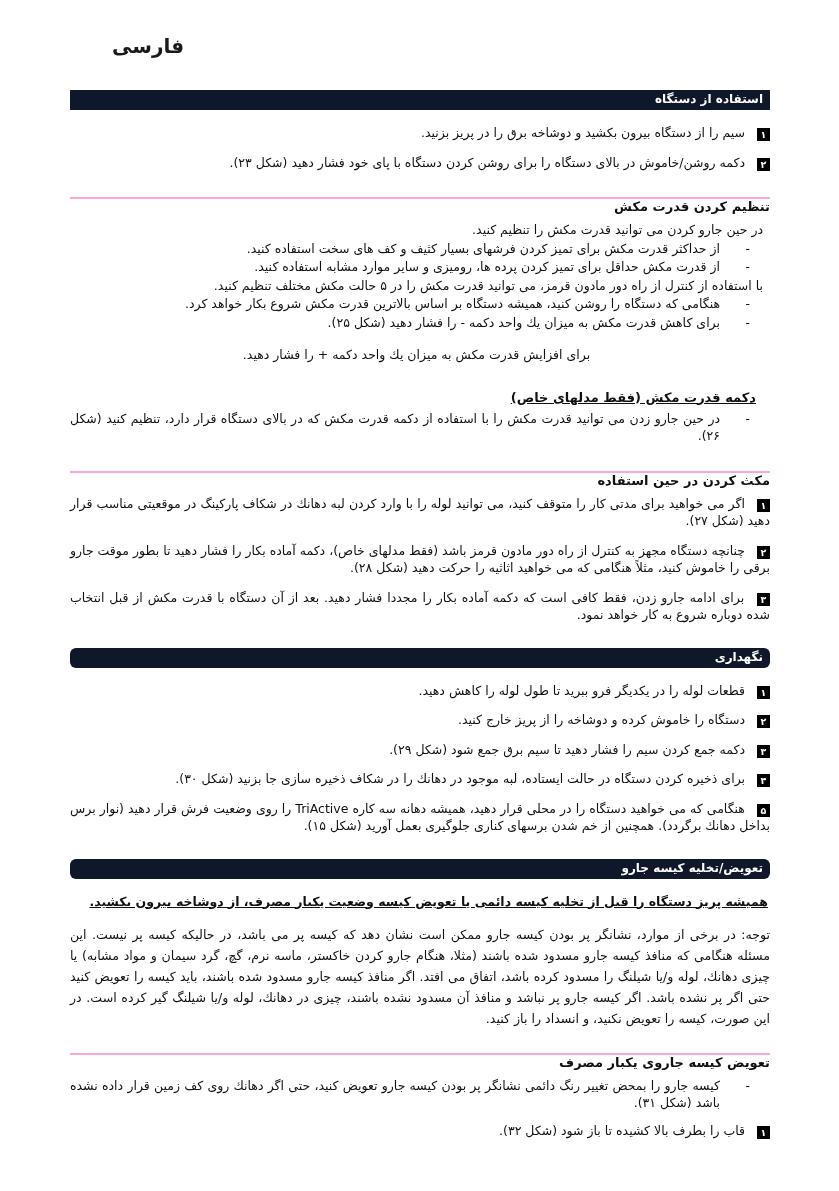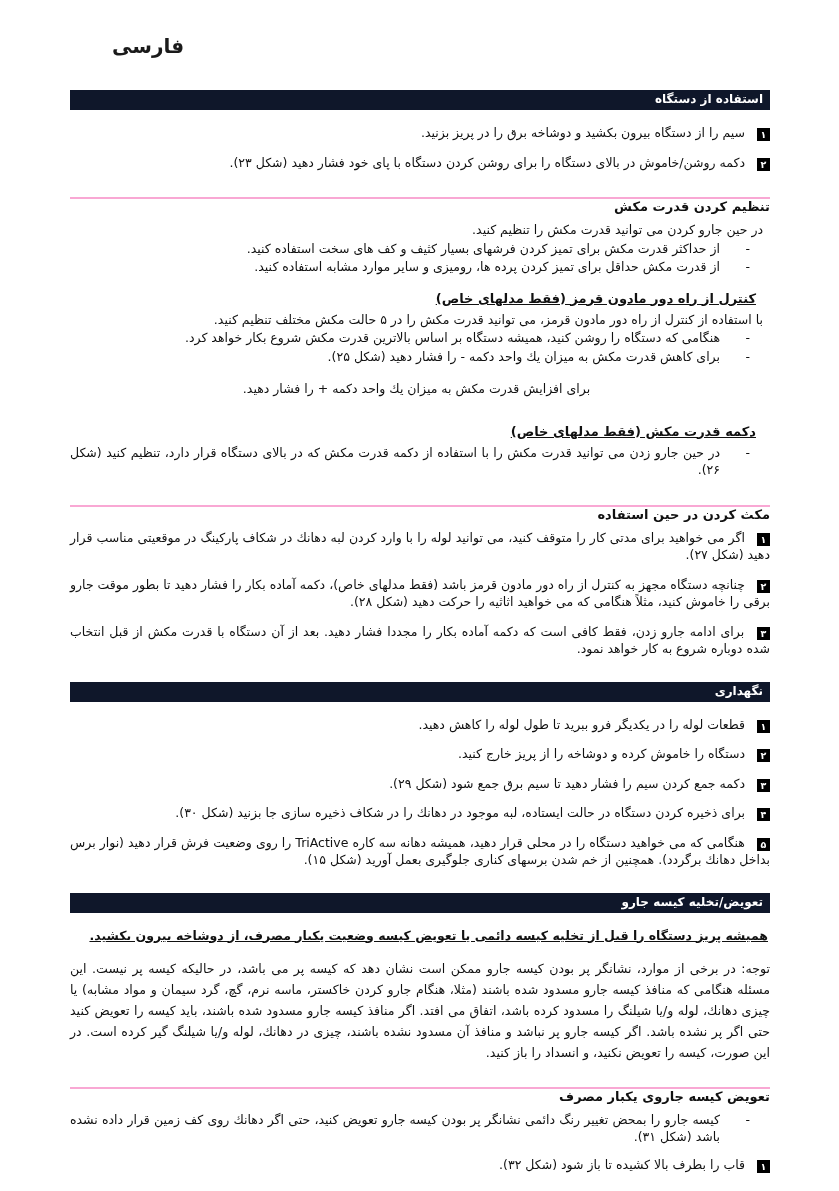--- a/index.html
+++ b/index.html
@@ -34,21 +34,21 @@
 
   .section-bar {
     background:#0f172a;
     color:#ffffff;
     font-weight:bold;
     font-size:12px;
     line-height:15px;
     padding:2px 7px 3px;
     margin-bottom:14px;
   }
-  .section-bar.spaced { margin-top:24px; }
+  .section-bar.spaced { margin-top:24px;border-radius:6px; }
 
   .step {
     font-size:12.5px;
     line-height:17.5px;
     text-align:justify;
     margin-bottom:12px;
   }
   .step-num {
     display:inline-flex;
     align-items:center;
@@ -152,23 +152,20 @@
     <div class="intro">در حین جارو کردن می توانید قدرت مکش را تنظیم کنید.</div>
     <div class="bullet">
       <span class="dash">-</span>
       <div class="bullet-text">از حداکثر قدرت مکش برای تمیز کردن فرشهای بسیار کثیف و کف های سخت استفاده کنید.</div>
     </div>
     <div class="bullet">
       <span class="dash">-</span>
       <div class="bullet-text">از قدرت مکش حداقل برای تمیز کردن پرده ها، رومیزی و سایر موارد مشابه استفاده کنید.</div>
     </div>
 
-    <div class="sub-heading">
-      <span class="u">کنترل از راه دور مادون قرمز (فقط مدلهای خاص)</span>
-    </div>
     <div class="intro">با استفاده از کنترل از راه دور مادون قرمز، می توانید قدرت مکش را در ۵ حالت مکش مختلف تنظیم کنید.</div>
     <div class="bullet">
       <span class="dash">-</span>
       <div class="bullet-text">هنگامی که دستگاه را روشن کنید، همیشه دستگاه بر اساس بالاترین قدرت مکش شروع بکار خواهد کرد.</div>
     </div>
     <div class="bullet">
       <span class="dash">-</span>
       <div class="bullet-text">برای کاهش قدرت مکش به میزان یك واحد دکمه - را فشار دهید (شکل ۲۵).</div>
     </div>
     <div class="plain-line">برای افزایش قدرت مکش به میزان یك واحد دکمه + را فشار دهید.</div>

